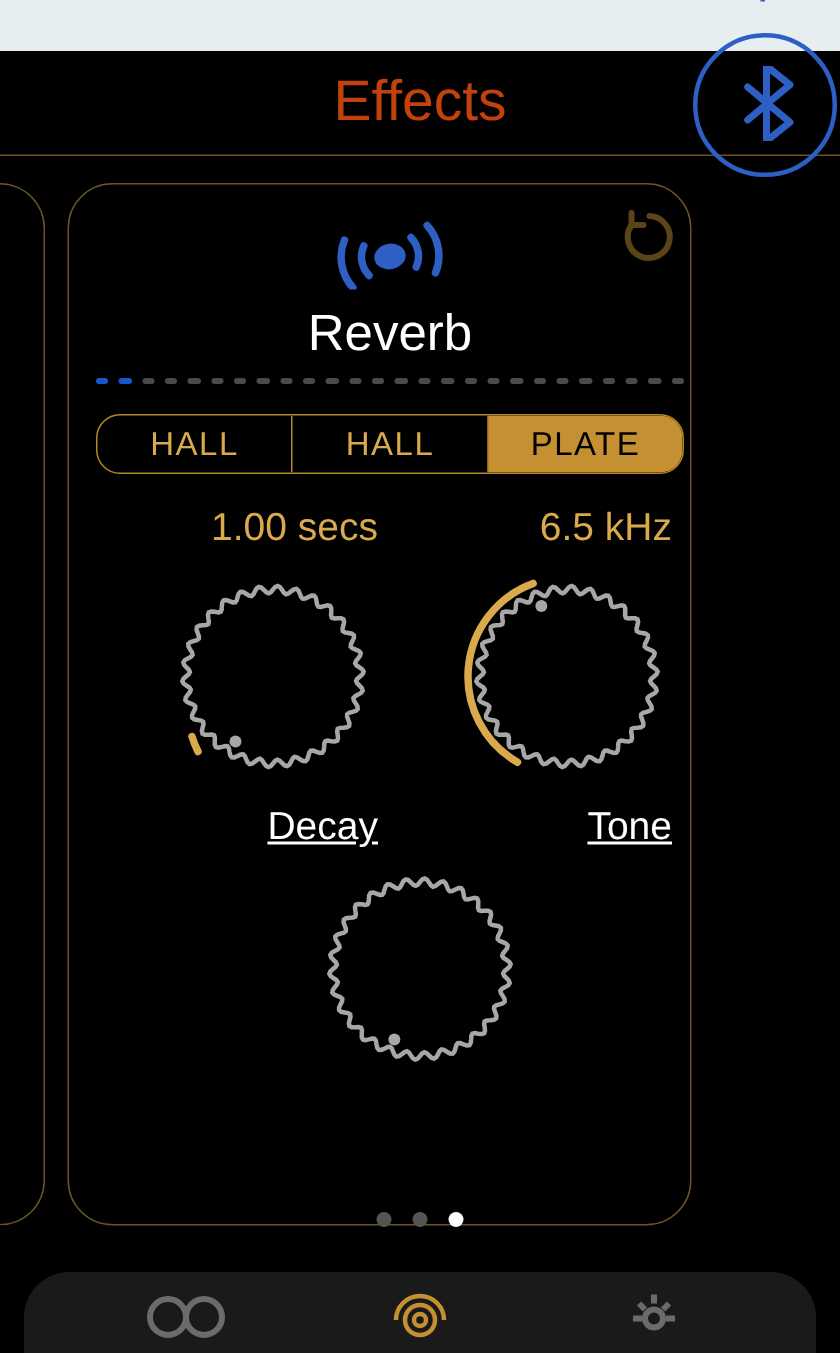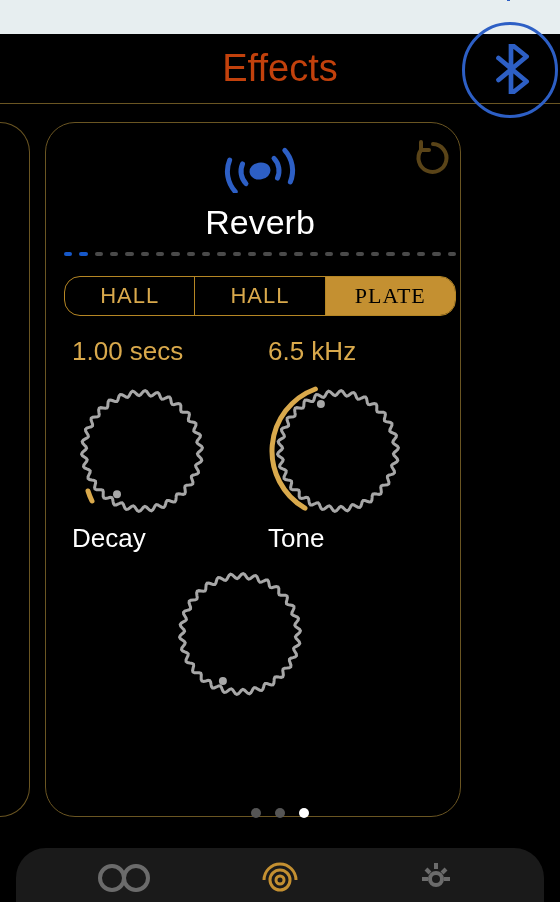--- a/index.html
+++ b/index.html
@@ -121,46 +121,47 @@
   }
   .seg-item {
     flex:1;
     display:flex; align-items:center; justify-content:center;
     color:#d9a94c;
     font-size:22px;
     letter-spacing:1px;
     cursor:pointer;
   }
   .seg-item + .seg-item { border-left:1px solid #b58624; }
-  .seg-item.active { background:#c49031; color:#000; font-weight:500;font-family:Liberation Serif, serif; }
+  .seg-item.active { background:#c49031; color:#000; font-weight:500; }
 
   
   .knob-row {
     margin-top:20px;
     display:flex;
     justify-content: space-around;
   }
   .knob-col {
     width: 180px;
-    display:flex; flex-direction:column; align-items:flex-start;
+    display:flex; flex-direction:column; align-items:flex-end;
   }
   .knob-value {
     color:#d9a94c;
     font-size:26px;
     margin-bottom:14px;
   }
   .knob {
     width:140px; height:140px;
     position:relative;
     cursor:grab;
   }
   .knob-label {
     color:#fff;
     font-size:26px;
-    margin-top:2px;
+    margin-top:14px;
+    text-decoration:underline;
   }
   
   .knob-row.center { justify-content:center; margin-top:10px; }
 
   
   .dots {
     position:absolute;
     left:0; right:0;
     bottom: 84px;
     display:flex; justify-content:center; gap:14px;

